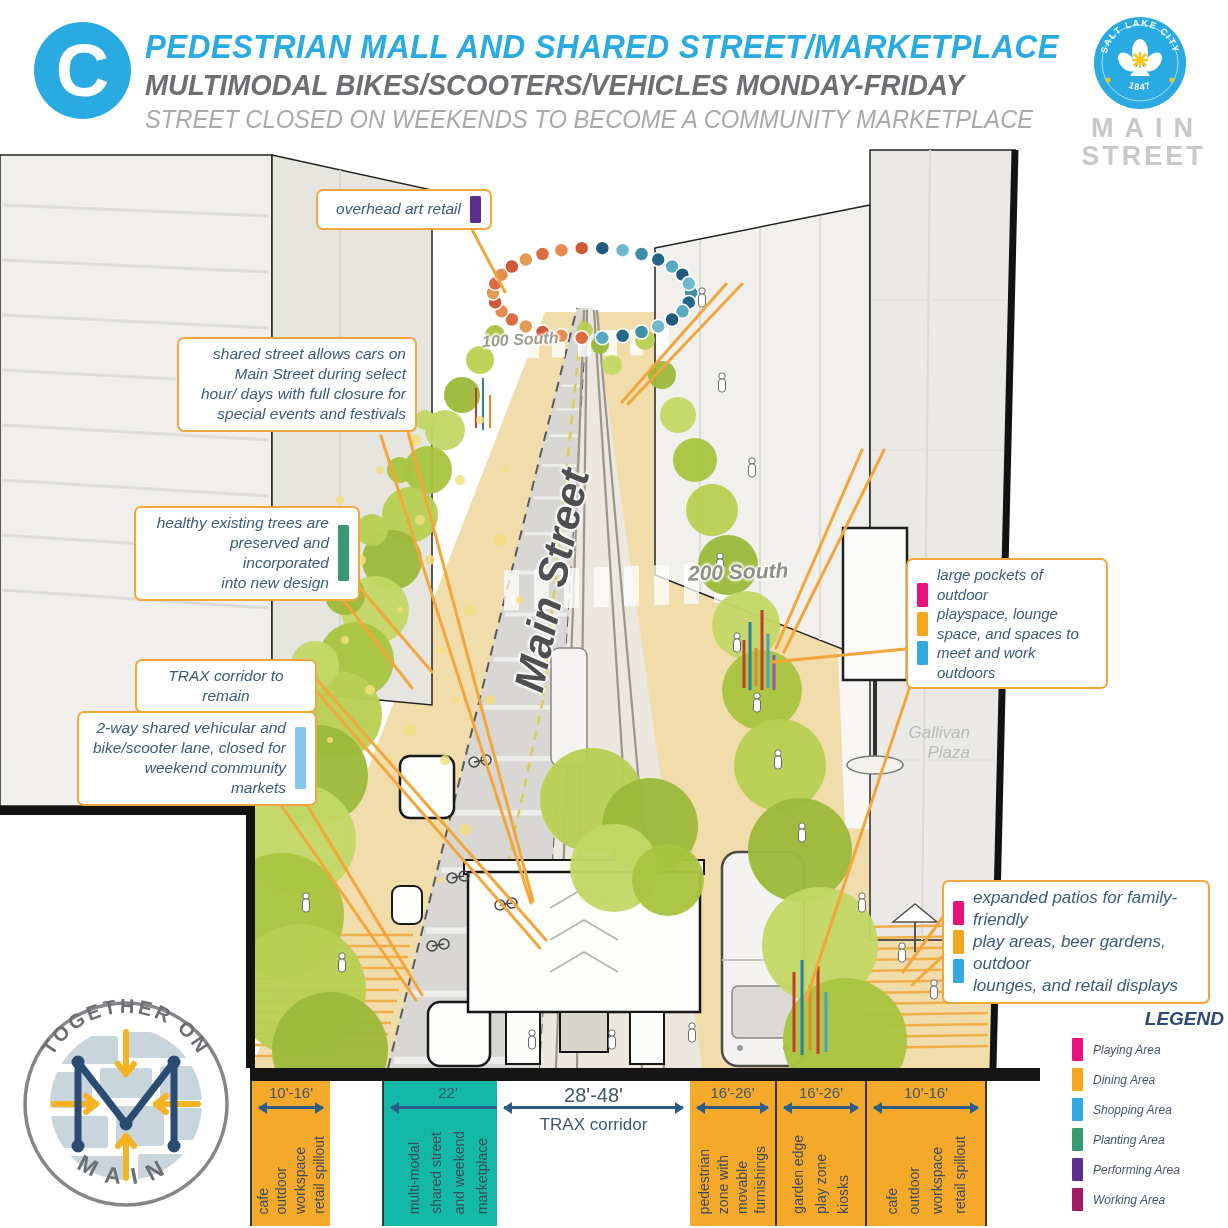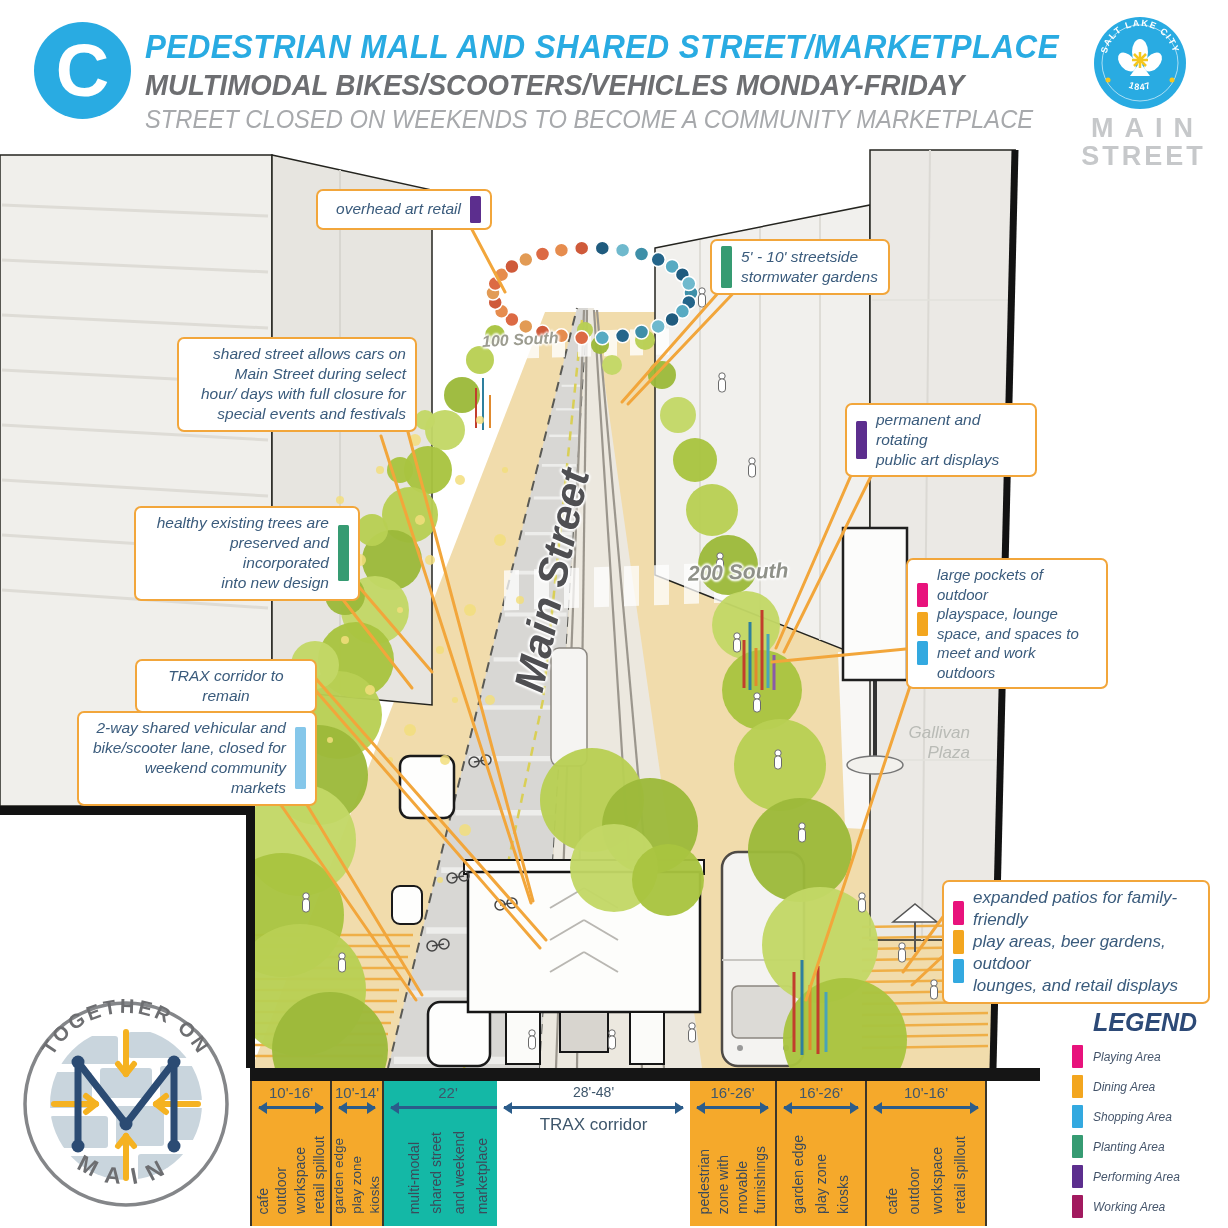--- a/index.html
+++ b/index.html
@@ -29,21 +29,21 @@
   .swcol .sw{height:24px;}
   
   .maplab{position:absolute;font-style:italic;font-weight:bold;z-index:2;white-space:pre-line;
           text-shadow:-2px 0 2px #fff,2px 0 2px #fff,0 -2px 2px #fff,0 2px 2px #fff;}
   #lab-100{left:482px;top:331px;font-size:16px;color:#9C9C90;transform:rotate(-3deg);}
   #lab-main{left:552px;top:648px;font-size:42px;color:#4F4F52;transform:rotate(-78deg);transform-origin:left bottom;}
   #lab-200{left:688px;top:560px;font-size:21px;color:#8F9189;transform:rotate(-2deg);}
   #lab-gallivan{left:878px;top:723px;width:92px;font-size:17px;color:#B9BBB6;font-weight:normal;text-align:right;text-shadow:none;}
   
   #legend{left:1072px;top:1008px;width:152px;z-index:6;}
-  #legend .ltitle{font-weight:bold;font-style:italic;font-size:25px;color:#2D4A77;margin:0 0 8px 21px;}
+  #legend .ltitle{font-weight:bold;font-style:italic;font-size:19px;color:#2D4A77;margin:0 0 8px 21px;text-align:right;}
   .lrow{display:flex;align-items:center;gap:10px;margin-bottom:7px;}
   .lsw{width:11px;height:23px;border-radius:1px;flex:none;}
   .llab{font-style:italic;font-size:12px;color:#44546A;}
   
   #blackbar{left:250px;top:1068px;width:790px;height:13px;background:#151515;z-index:6;}
   .bar-sec{position:absolute;top:1081px;height:145px;z-index:6;box-sizing:border-box;}
   .b-l1{border-left:2px solid #3A362C;}
   .b-l2{border-left:2.5px solid #3A362C;}
   .b-r{border-right:2px solid #3A362C;}
   .dim{font-size:15px;color:#3E566B;text-align:center;padding-top:3px;height:19px;}
@@ -514,35 +514,25 @@
   <div id="lab-100" class="maplab">100 South</div>
   <div id="lab-main" class="maplab">Main Street</div>
   <div id="lab-200" class="maplab">200 South</div>
   <div id="lab-gallivan" class="maplab">Gallivan
 Plaza</div>
 
   <div class="callout" style="left:316px;top:189px;width:176px">
     <span class="txt t-right">overhead art retail</span>
     <span class="sw" style="height: 27px; background: rgb(92, 46, 142);"></span>
   </div>
-  <div class="callout" style="left:710px;top:239px;width:180px">
-    <span class="sw" style="height: 42px; background: rgb(54, 155, 114);"></span>
-    <span class="txt">5' - 10' streetside
-stormwater gardens</span>
-  </div>
   <div class="callout" style="left:177px;top:337px;width:240px">
     <span class="txt t-right">shared street allows cars on
 Main Street during select
 hour/ days with full closure for
 special events and festivals</span>
-  </div>
-  <div class="callout" style="left:845px;top:403px;width:192px">
-    <span class="sw" style="height: 38px; background: rgb(92, 46, 142);"></span>
-    <span class="txt">permanent and rotating
-public art displays</span>
   </div>
   <div class="callout" style="left:134px;top:506px;width:226px">
     <span class="txt t-right">healthy existing trees are
 preserved and incorporated
 into new design</span>
     <span class="sw" style="height: 56px; background: rgb(54, 155, 114);"></span>
   </div>
   <div class="callout" style="left:135px;top:659px;width:182px">
     <span class="txt t-center">TRAX corridor to remain</span>
   </div>
@@ -607,41 +597,32 @@
   <div class="bar-sec b-l1" style="left: 250px; width: 80px; background: rgb(245, 169, 43);">
     <div class="dim">10'-16'</div>
     <div class="dim-arrow"></div>
     <div class="vlabels g4">
       <span class="v">cafe</span>
       <span class="v">outdoor</span>
       <span class="v">workspace</span>
       <span class="v">retail spillout</span>
     </div>
   </div>
-  <div class="bar-sec b-l2" style="left: 330px; width: 52px; background: rgb(245, 169, 43);">
-    <div class="dim">10'-14'</div>
-    <div class="dim-arrow"></div>
-    <div class="vlabels g4">
-      <span class="v v13">garden edge</span>
-      <span class="v v13">play zone</span>
-      <span class="v v13">kiosks</span>
-    </div>
-  </div>
   <div class="bar-sec b-l2" style="left: 382px; width: 130px; background: #14b8a6;">
     <div class="dim">22'</div>
     <div class="dim-arrow"></div>
     <div class="vlabels g8">
       <span class="v">multi-modal</span>
       <span class="v">shared street</span>
       <span class="v">and weekend</span>
       <span class="v">marketplace</span>
     </div>
   </div>
   <div class="bar-sec" style="left: 497px; width: 193px; background: rgb(255, 255, 255);">
-    <div class="dim" style="font-size:14px">28'-48'</div>
+    <div class="dim" style="font-size:20px">28'-48'</div>
     <div class="dim-arrow"></div>
     <div class="trax">TRAX corridor</div>
   </div>
   <div class="bar-sec" style="left: 690px; width: 85px; background: rgb(245, 169, 43);">
     <div class="dim">16'-26'</div>
     <div class="dim-arrow"></div>
     <div class="vlabels g4">
       <span class="v">pedestrian</span>
       <span class="v">zone with</span>
       <span class="v">movable</span>

